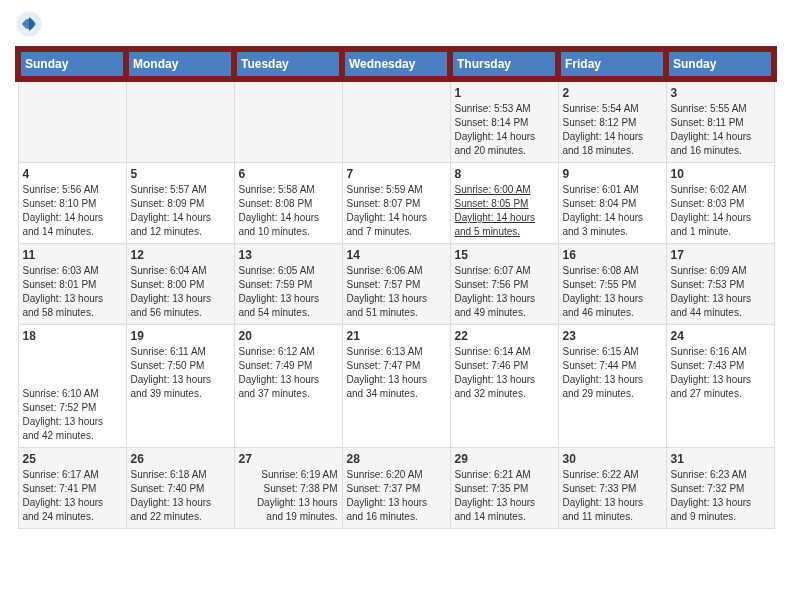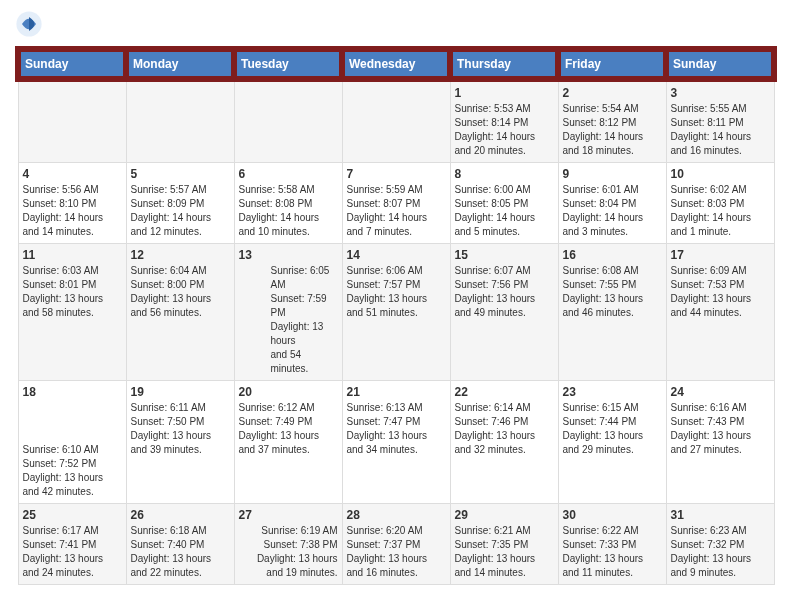--- a/index.html
+++ b/index.html
@@ -183,21 +183,21 @@
           </td>
           <td>
             <span class="day-number">7</span>
             <div class="day-info" style="white-space: pre-line;">Sunrise: 5:59 AM
 Sunset: 8:07 PM
 Daylight: 14 hours
 and 7 minutes.</div>
           </td>
           <td>
             <span class="day-number">8</span>
-            <div class="day-info" style="white-space: pre-line;">Sunrise: 6:00 AM
+            <div class="day-info" style="white-space: pre-line; text-decoration: underline;">Sunrise: 6:00 AM
 Sunset: 8:05 PM
 Daylight: 14 hours
 and 5 minutes.</div>
           </td>
           <td>
             <span class="day-number">9</span>
             <div class="day-info" style="white-space: pre-line;">Sunrise: 6:01 AM
 Sunset: 8:04 PM
 Daylight: 14 hours
 and 3 minutes.</div>
@@ -220,21 +220,21 @@
           </td>
           <td>
             <span class="day-number">12</span>
             <div class="day-info" style="white-space: pre-line;">Sunrise: 6:04 AM
 Sunset: 8:00 PM
 Daylight: 13 hours
 and 56 minutes.</div>
           </td>
           <td>
             <span class="day-number">13</span>
-            <div class="day-info" style="white-space: pre-line; margin-left: 32px;">Sunrise: 6:05 AM
+            <div class="day-info" style="white-space: pre-line;">Sunrise: 6:05 AM
 Sunset: 7:59 PM
 Daylight: 13 hours
 and 54 minutes.</div>
           </td>
           <td>
             <span class="day-number">14</span>
             <div class="day-info" style="white-space: pre-line;">Sunrise: 6:06 AM
 Sunset: 7:57 PM
 Daylight: 13 hours
 and 51 minutes.</div>

